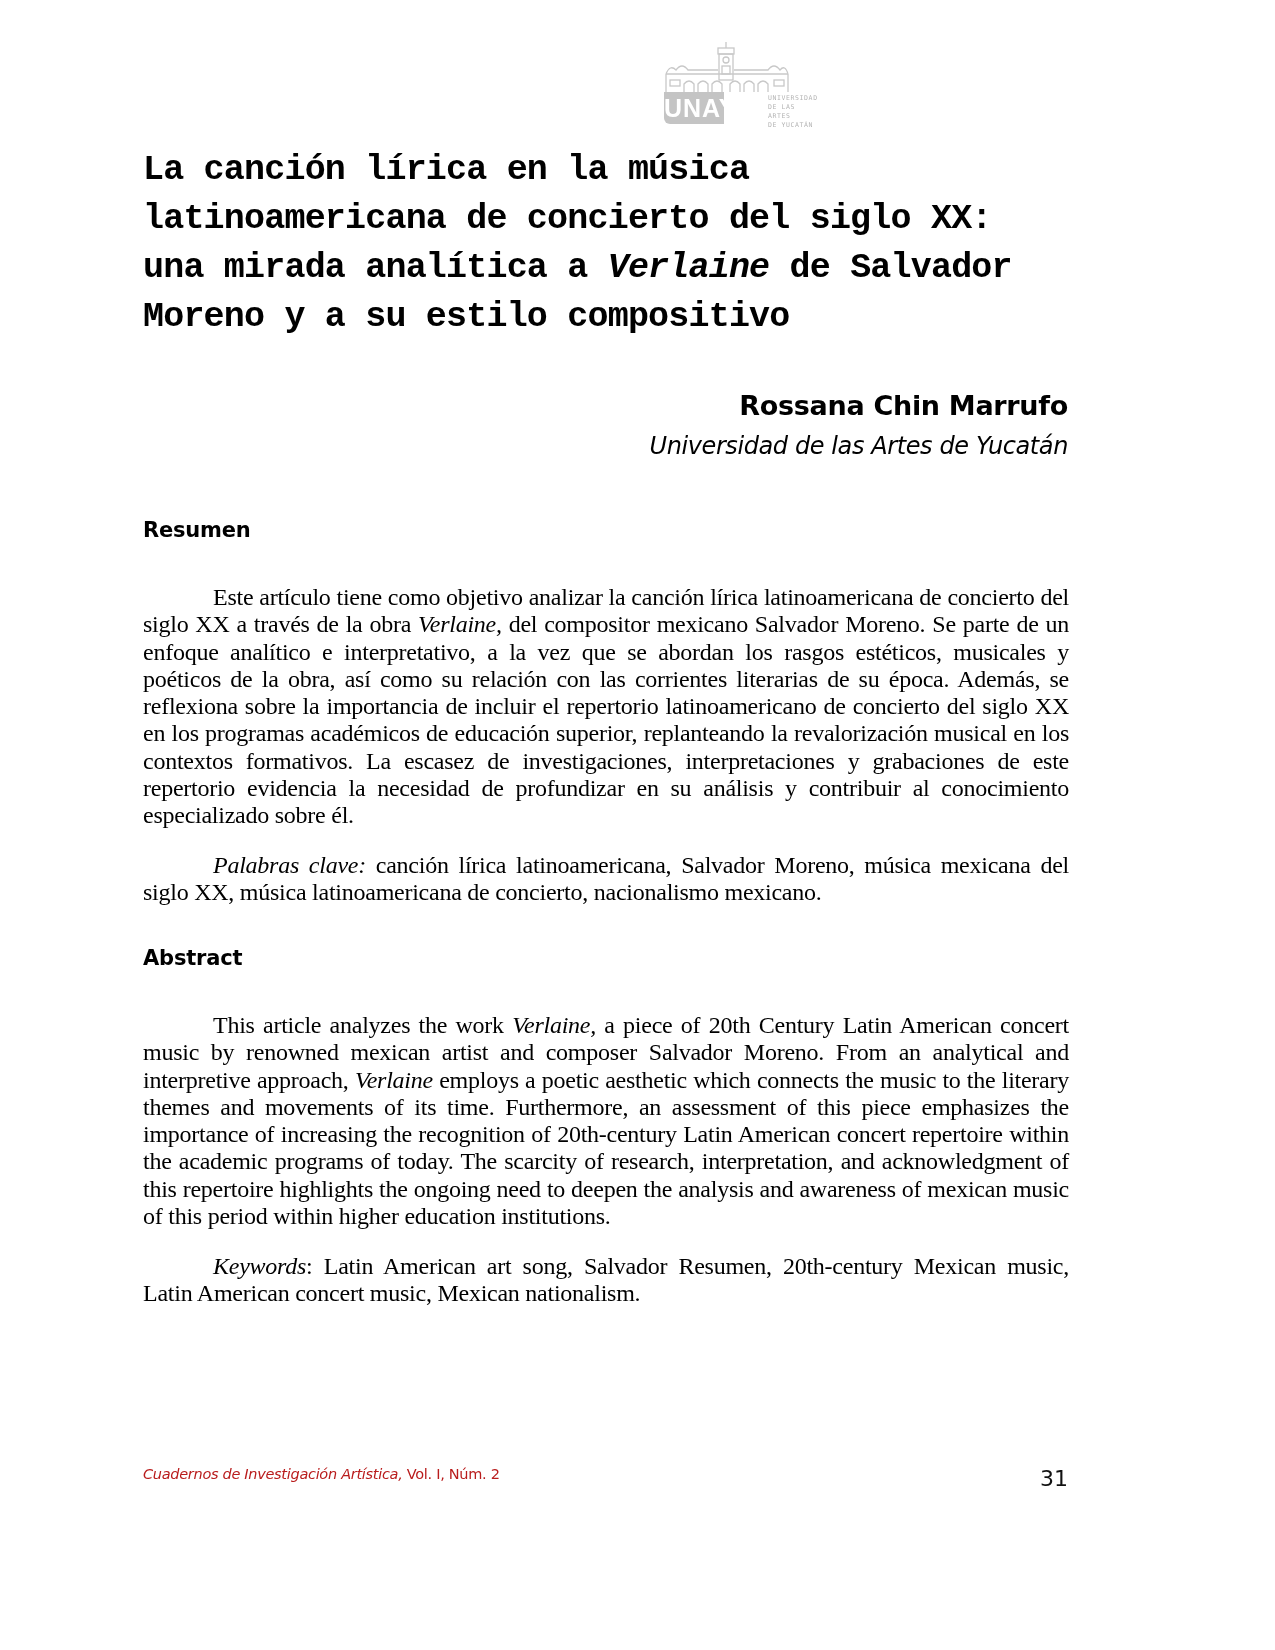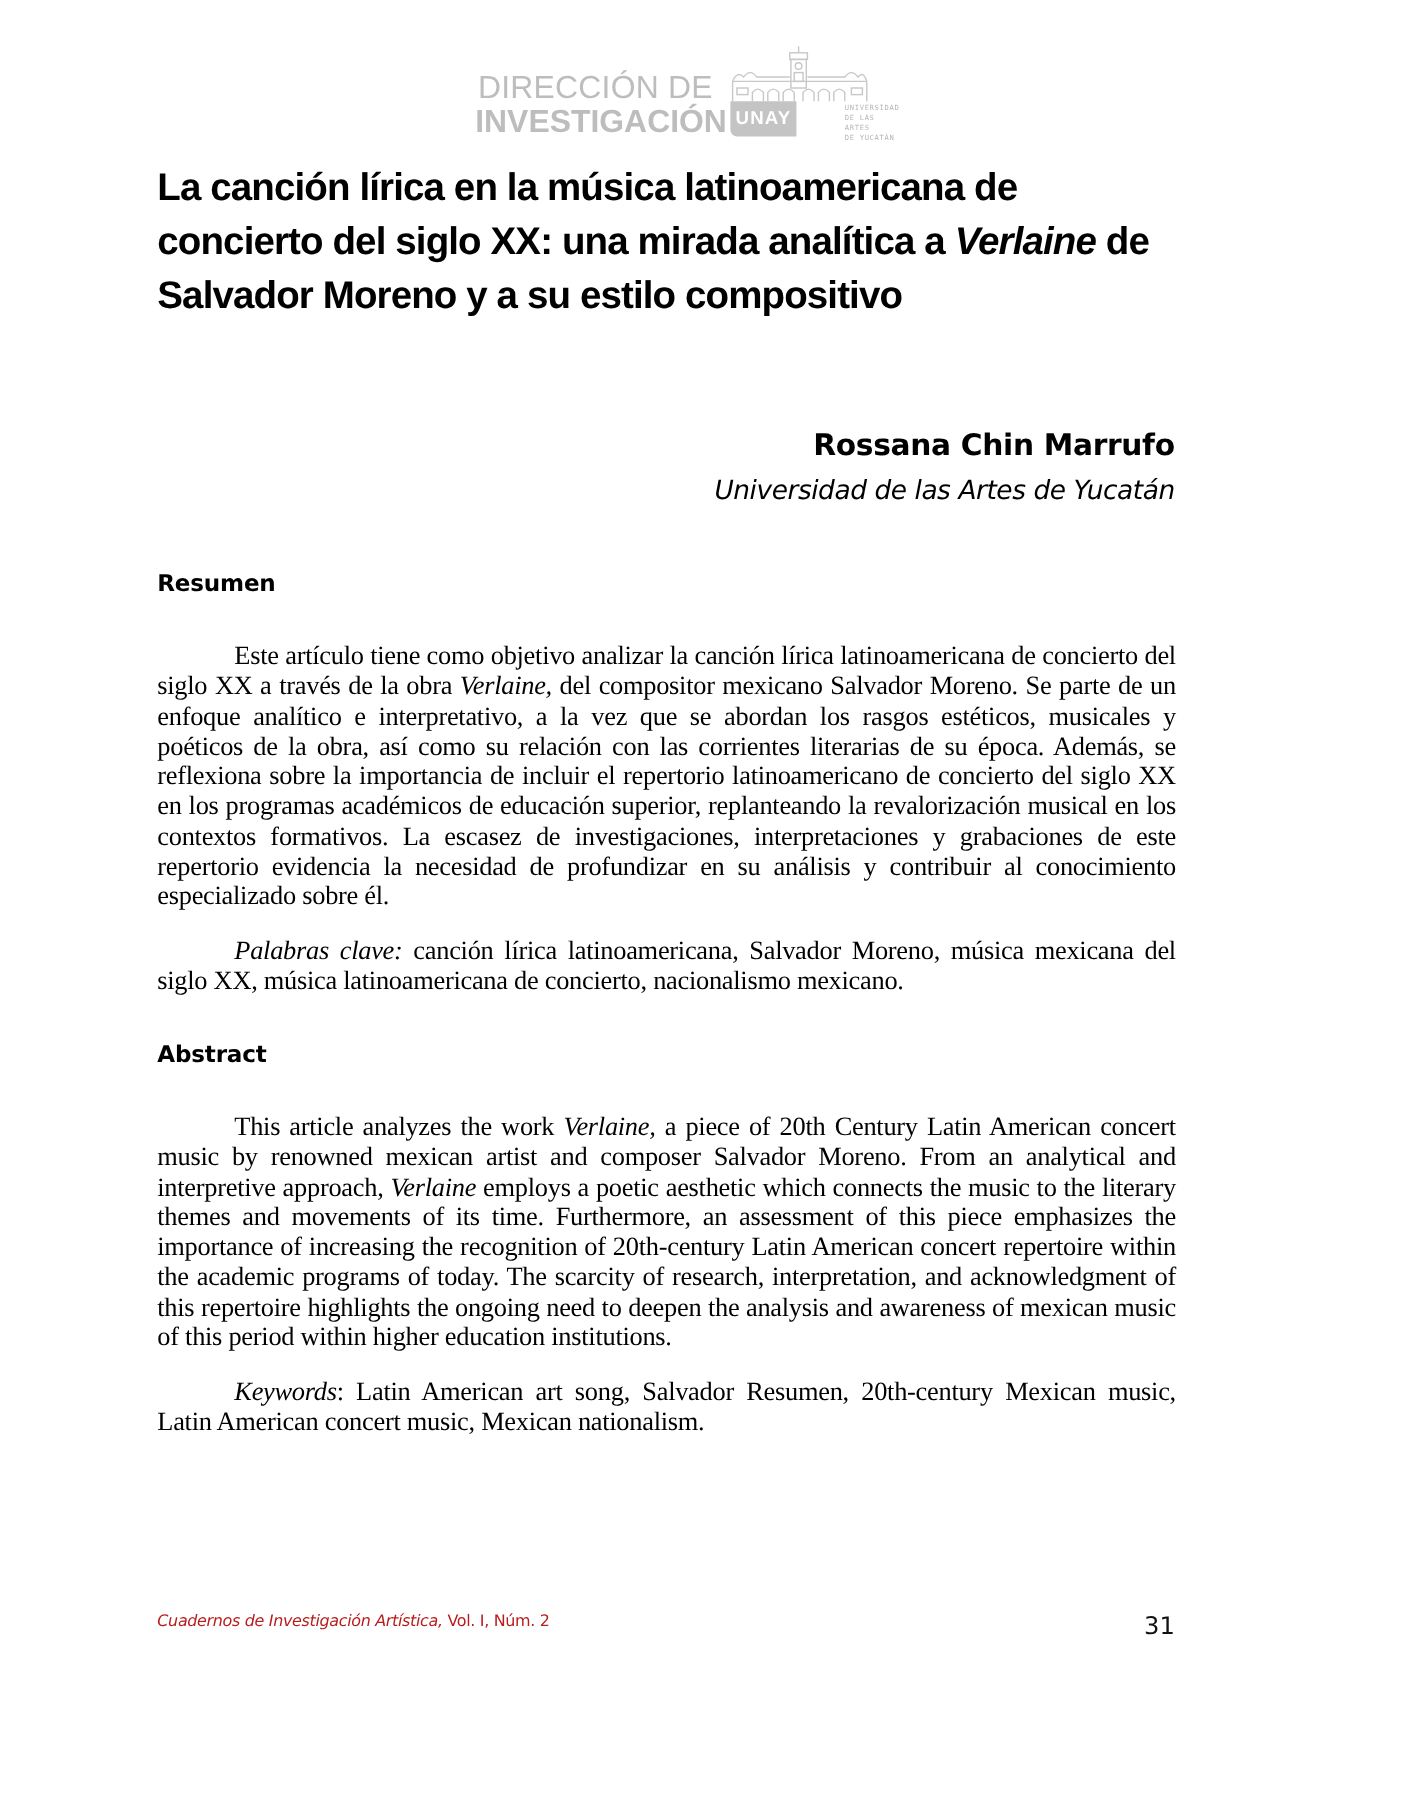--- a/index.html
+++ b/index.html
@@ -6,29 +6,29 @@
   body { width: 1275px; height: 1650px; position: relative; overflow: hidden; color: #000; }
 
   
   #logo { position: absolute; left: 432px; top: 40px; width: 360px; height: 88px; }
   #logo .dir { position: absolute; left: 0; top: 26px; width: 216px; text-align: right;
     font-family: "Liberation Sans", sans-serif; color: #bdbdbd; line-height: 1; }
   #logo .dir .l1 { font-size: 29px; font-weight: 400; letter-spacing: 0.2px; display: block; }
   #logo .dir .l2 { font-size: 29px; font-weight: 700; display: block; margin-top: 2px; }
   #logo .badge { position: absolute; left: 232px; top: 0; width: 126px; height: 84px; }
   #logo .unay { position: absolute; left: 0; top: 52px; width: 60px; height: 32px; background: #c4c4c4;
-    color: #fff; font-family: "Liberation Sans", sans-serif; font-weight: 700; font-size: 17px;
+    color: #fff; font-family: "Liberation Sans", sans-serif; font-weight: 700; font-size: 25px;
     line-height: 32px; text-align: center; letter-spacing: 1px; border-bottom-left-radius: 6px; }
   #logo .unay-text { position: absolute; left: 76px; top: 54px; font-family: "DejaVu Sans Mono", monospace;
     font-size: 6.5px; color: #b5b5b5; line-height: 9px; letter-spacing: 0.6px; margin-left: 28px; }
   #logo svg { position: absolute; left: 0; top: 0; }
 
   
   #title { position: absolute; left: 143px; top: 146px; width: 920px;
-    font-family: Liberation Sans, sans-serif; font-weight: 700; font-size: 35px; line-height: 49px;
+    font-family: Liberation Mono, monospace; font-weight: 700; font-size: 35px; line-height: 49px;
     letter-spacing: -0.8px; margin: 0; }
   #title em { font-style: italic; }
 
   #author { position: absolute; right: 207px; top: 390px; font-family: "DejaVu Sans", sans-serif;
     font-weight: 700; font-size: 27px; letter-spacing: -0.3px; }
   #affil { position: absolute; right: 207px; top: 432px; font-family: "DejaVu Sans", sans-serif;
     font-style: italic; font-size: 24px; letter-spacing: -0.4px; }
 
   .heading { position: absolute; left: 143px; font-family: "DejaVu Sans", sans-serif; font-weight: 700;
     font-size: 21px; letter-spacing: -0.2px; margin: 0; }
@@ -47,24 +47,20 @@
   #footer-journal { position: absolute; left: 143px; top: 1466px; font-family: "DejaVu Sans", sans-serif;
     font-size: 14.5px; color: #b91c1c; letter-spacing: -0.3px; }
   #footer-journal i { font-style: italic; }
   #page-number { position: absolute; right: 207px; top: 1466px; font-family: "DejaVu Sans", sans-serif;
     font-size: 22px; color: #111; text-align: center; }
 </style>
 </head>
 <body>
 
 <div id="logo">
-  <div class="dir">
-    <span class="l1">DIRECCIÓN DE</span>
-    <span class="l2">INVESTIGACIÓN</span>
-  </div>
   <div class="badge">
     <svg width="126" height="54" viewBox="0 0 126 54">
       <g fill="none" stroke="#c8c8c8" stroke-width="1.3">
         <line x1="62" y1="2" x2="62" y2="8"></line>
         <rect x="54" y="8" width="16" height="6"></rect>
         <rect x="55" y="14" width="14" height="26"></rect>
         <circle cx="62" cy="20" r="3"></circle>
         <rect x="58" y="26" width="8" height="8"></rect>
         <path d="M2 34 Q6 24 12 30 Q18 22 24 30 L54 30"></path>
         <path d="M70 30 L104 30 Q110 22 116 30 Q121 24 124 34"></path>

